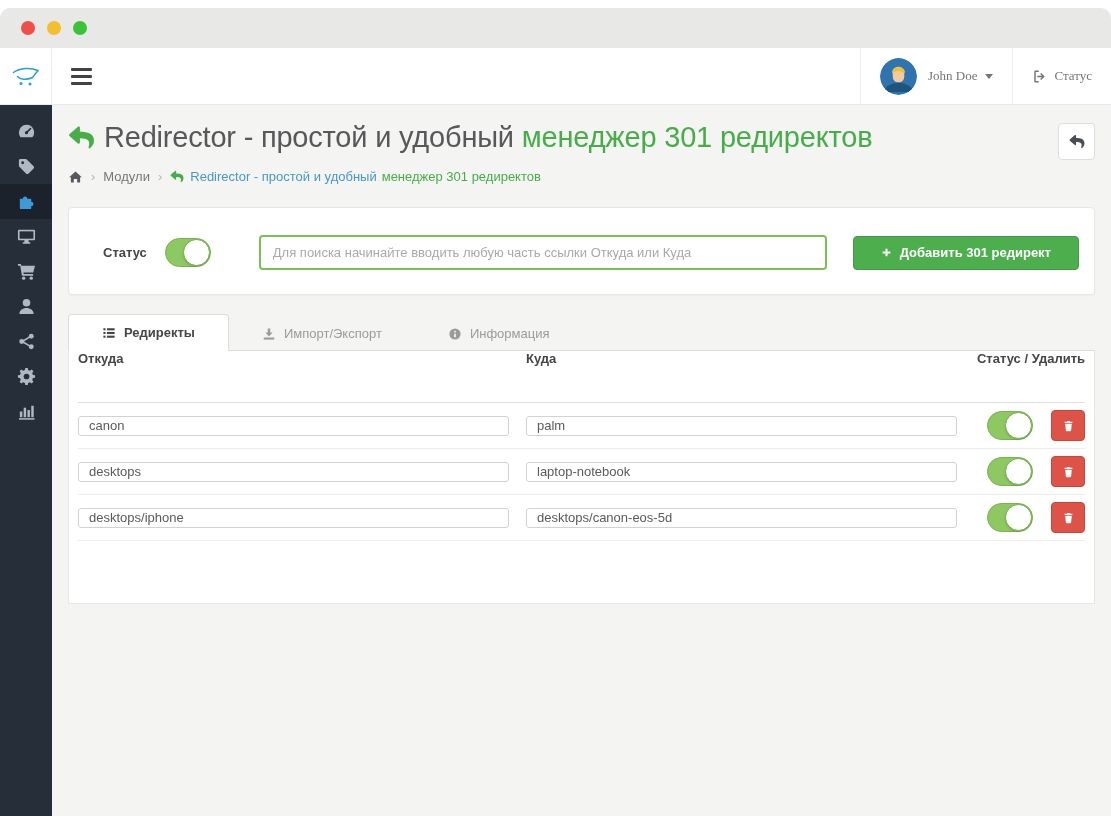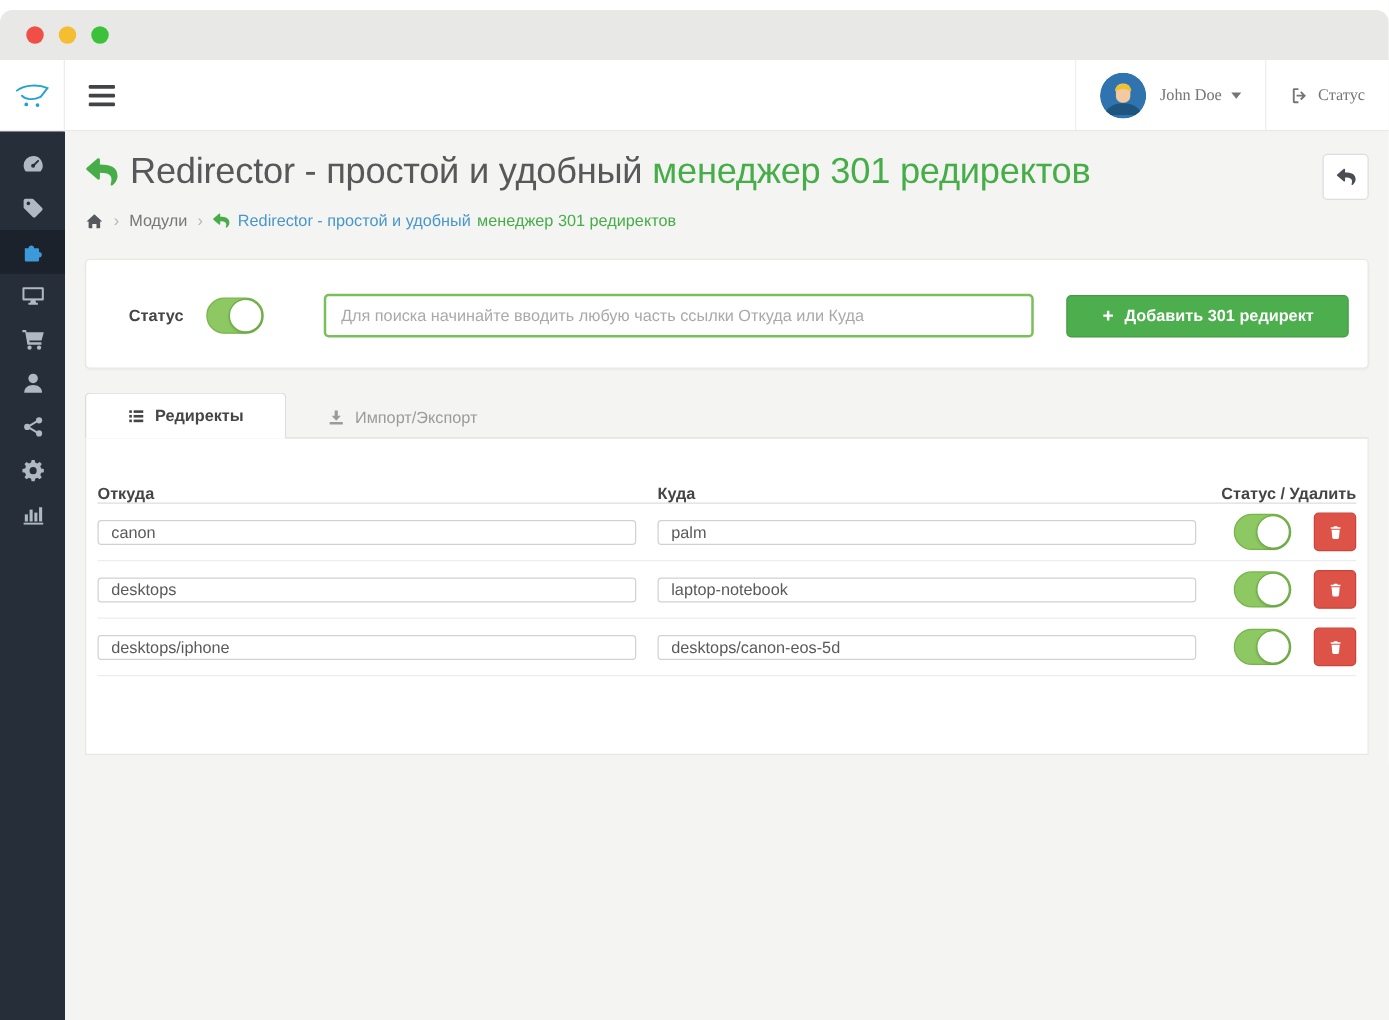--- a/index.html
+++ b/index.html
@@ -117,21 +117,21 @@
   .tab.active {
     background: #fff; border: 1px solid #dcdcdc; border-bottom: 1px solid #fff; border-radius: 4px 4px 0 0;
     color: #454545; font-weight: bold;
   }
 
   
   .panel-table {
     background: #fff; border: 1px solid #e7e7e4; border-top: none;
     padding: 0 9px 62px 9px;
   }
-  .thead { display: flex; align-items: flex-end; height: 52px; border-bottom: 1px solid #dddddd; font-size: 13px; font-weight: bold; color: #454545; }
+  .thead { display: flex; align-items: flex-start; height: 52px; border-bottom: 1px solid #dddddd; font-size: 13px; font-weight: bold; color: #454545; }
   .trow { display: flex; align-items: center; height: 46px; border-bottom: 1px solid #ededed; }
   .col-from, .col-to { width: 431px; }
   .col-from { margin-right: 17px; }
   .col-actions { flex: 1; display: flex; justify-content: flex-end; align-items: center; gap: 18px; }
   .thead .col-actions { font-weight: bold; }
   .cell-input {
     width: 100%; height: 20px; border: 1px solid #d2d2d2; border-radius: 3px; padding: 0 10px;
     font-size: 13px; color: #5a5a5a; outline: none; background: #fff;
     font-family: "Liberation Sans", "DejaVu Sans", sans-serif;
   }
@@ -330,20 +330,28 @@
             </svg>
           <span>Редиректы</span>
         </div>
         <div class="tab">
           <svg viewBox="0 0 20 20" fill="currentColor">
               <path d="M8.2 2h3.6v6h3.4L10 13.6 4.8 8h3.4V2z"></path>
               <path d="M2.5 15h15v3h-15z"></path>
             </svg>
           <span>Импорт/Экспорт</span>
         </div>
+        <div class="tab">
+          <svg viewBox="0 0 20 20">
+              <circle cx="10" cy="10" r="8" fill="currentColor"></circle>
+              <circle cx="10" cy="6.6" r="1.4" fill="#f4f4f2"></circle>
+              <rect x="8.8" y="9.2" width="2.4" height="5.6" rx="1" fill="#f4f4f2"></rect>
+            </svg>
+          <span>Информация</span>
+        </div>
       </div>
 
       <div class="panel-table">
         <div class="thead">
           <span class="col-from">Откуда</span>
           <span class="col-to">Куда</span>
           <span class="col-actions">Статус / Удалить</span>
         </div>
 
         <div class="trow">

